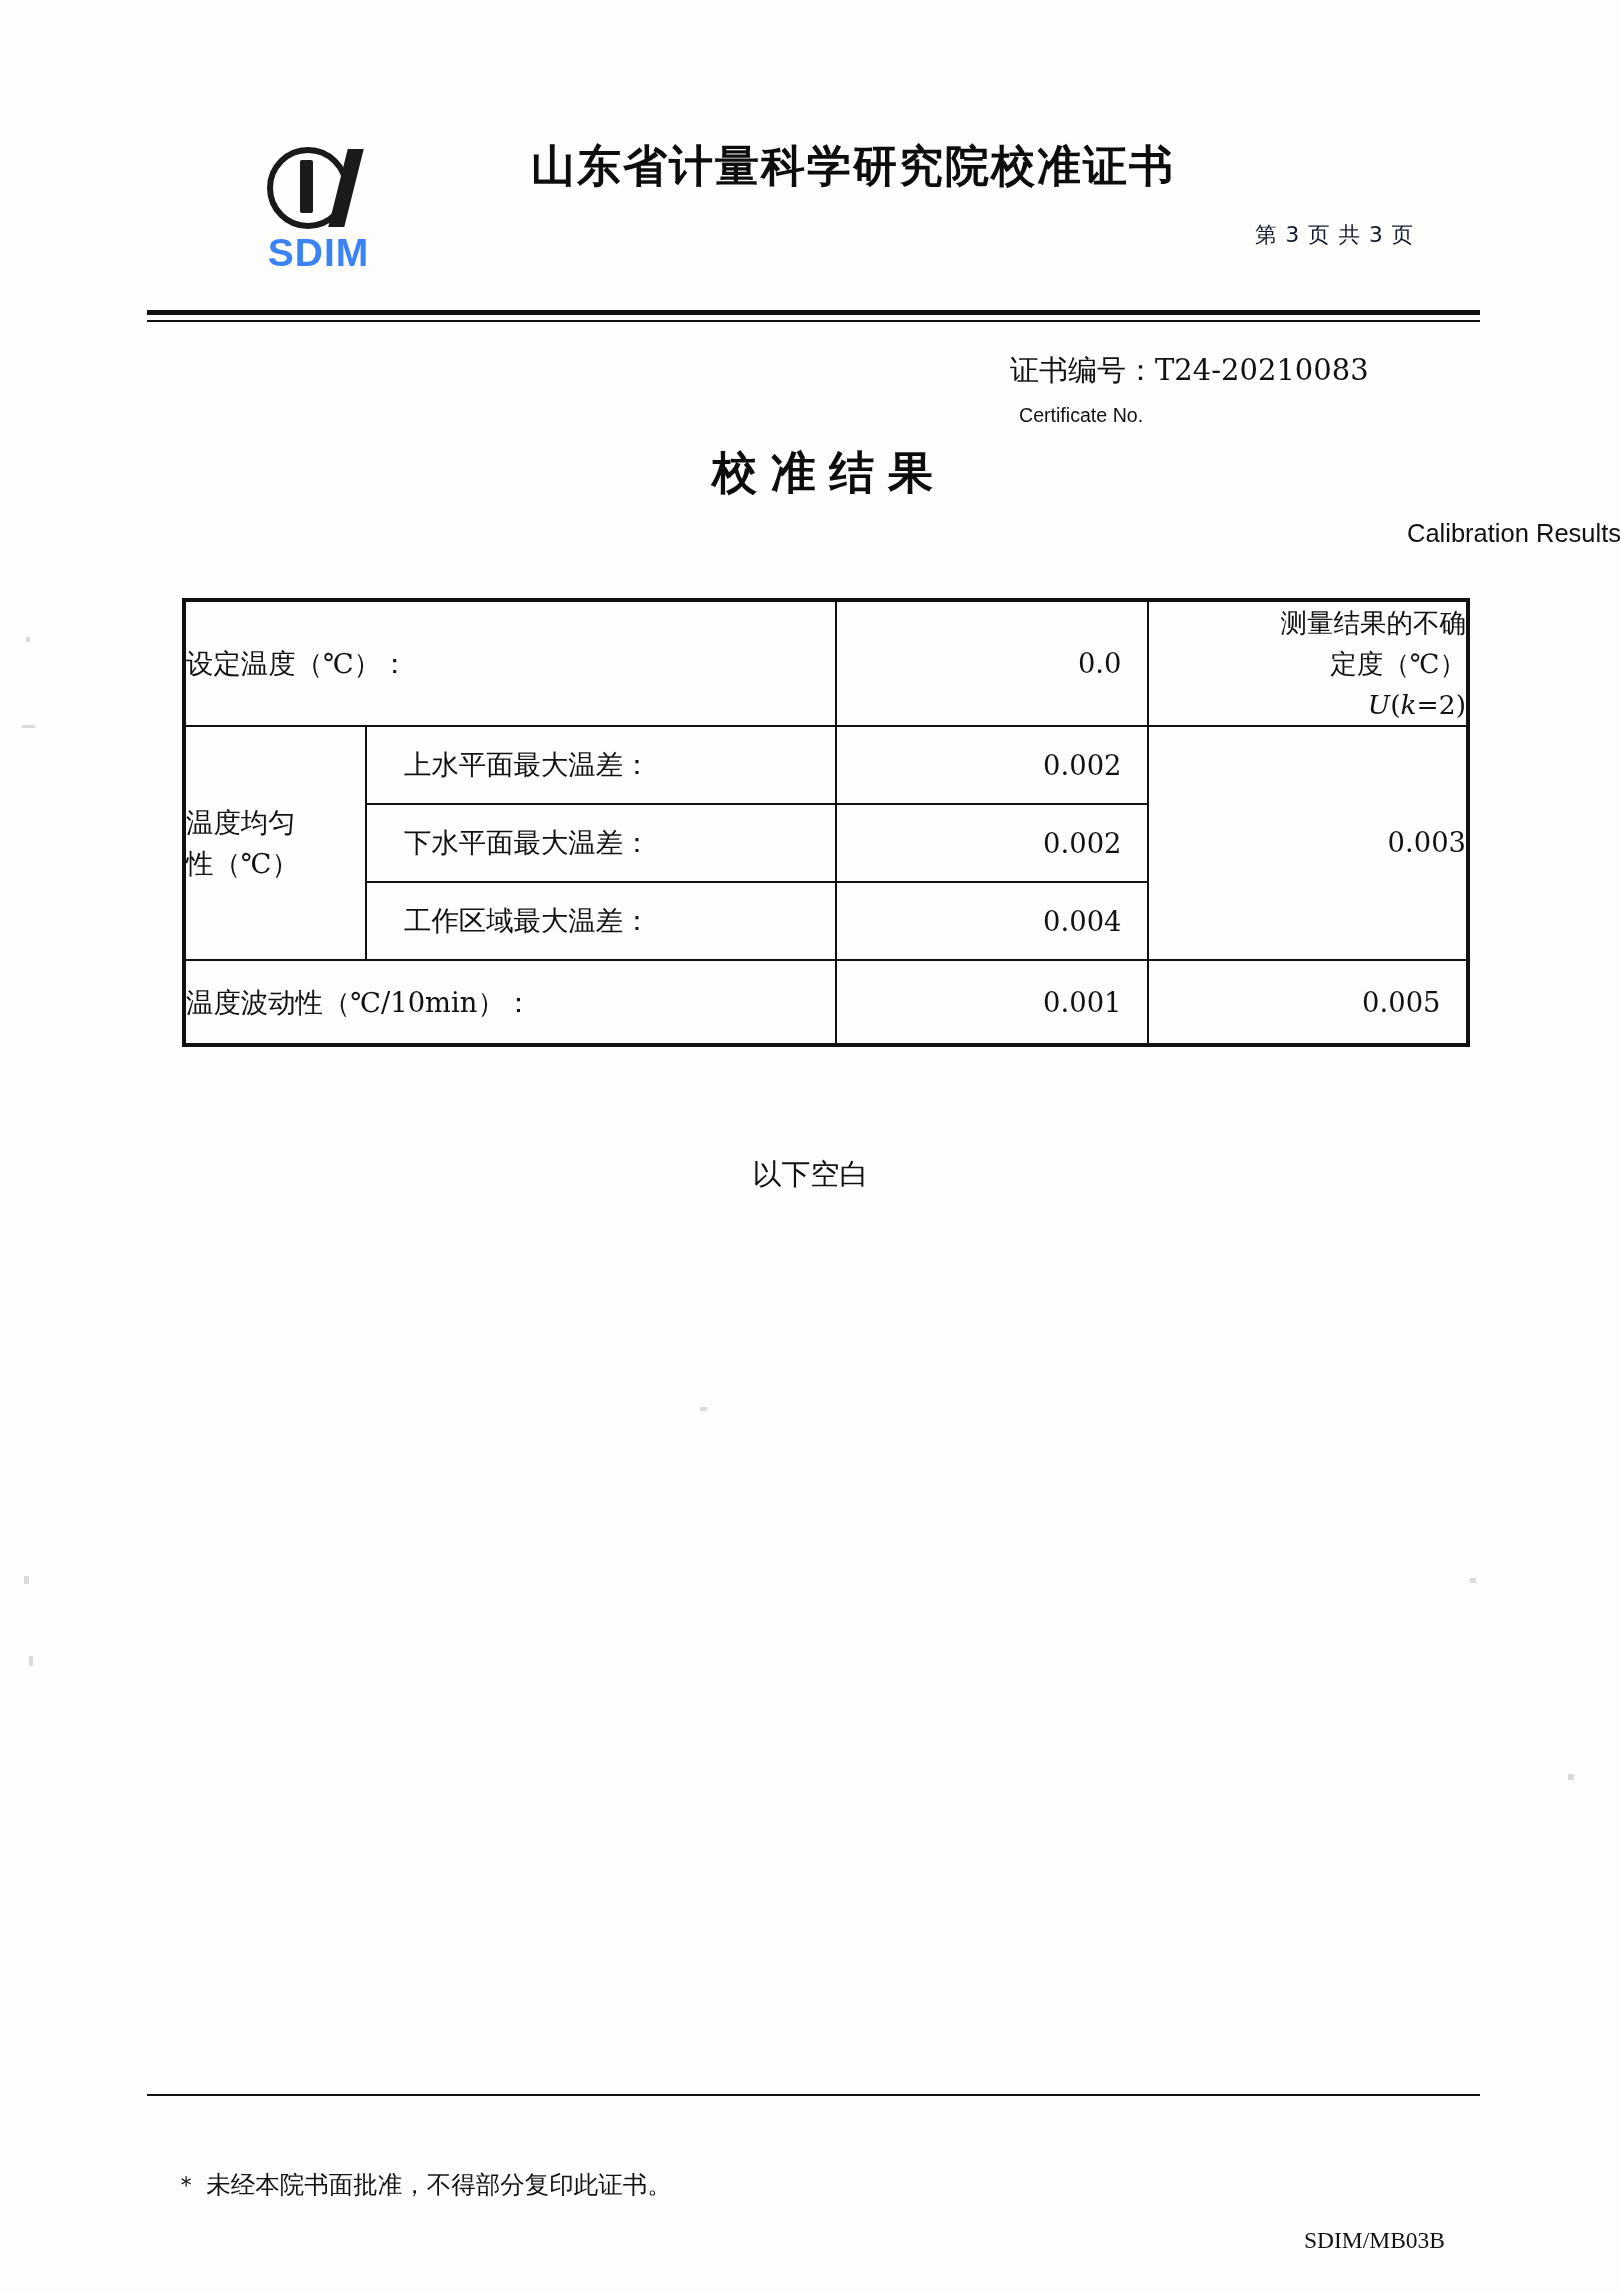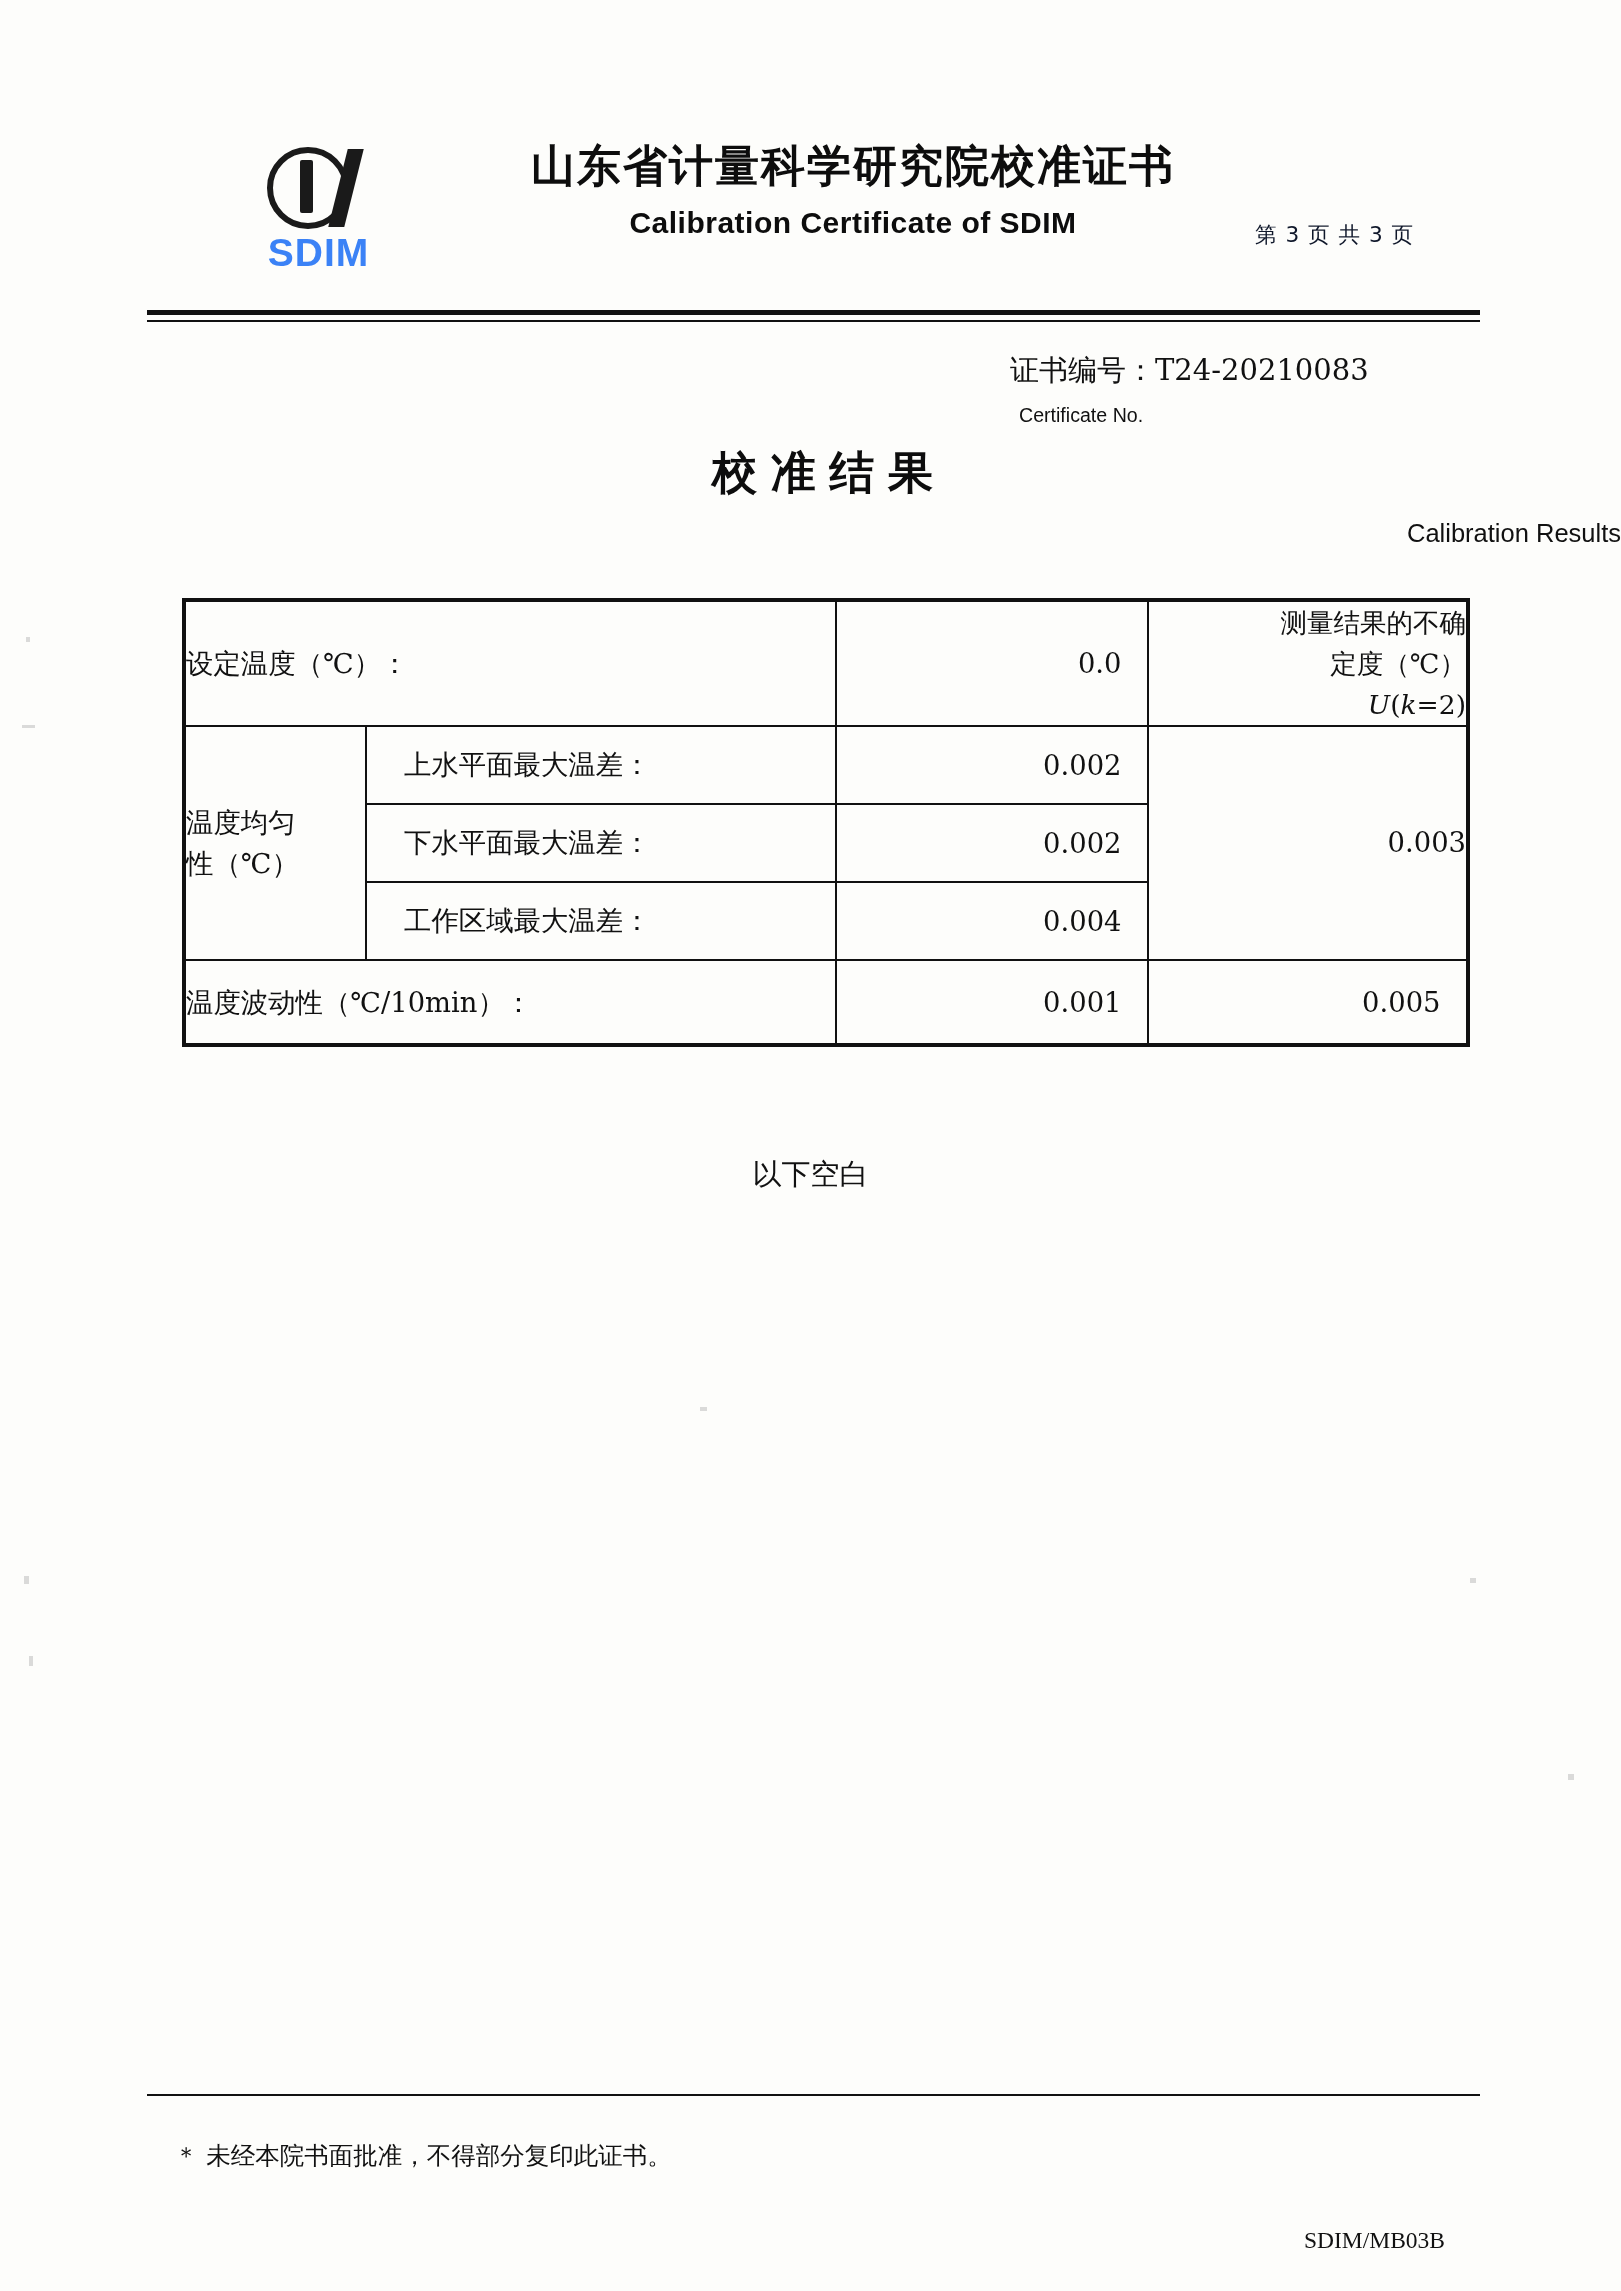--- a/index.html
+++ b/index.html
@@ -249,20 +249,21 @@
     height: 2px;
     background: #111;
   }
   .footer-note {
     position: absolute;
     left: 174px;
     font-family: "DejaVu Serif", serif;
     font-size: 24.5px;
     color: #111;
     white-space: nowrap;
+    margin-top: 29px;
   }
   .footer-note.n1 { top: 2139px; }
   .footer-note.n2 { top: 2188px; }
   .footer-code {
     position: absolute;
     left: 1304px;
     top: 2227px;
     font-family: "Liberation Serif", serif;
     font-size: 23.5px;
     color: #111;
@@ -289,21 +290,20 @@
   <div class="speck" style="left:29px; top:1656px; width:3.9px; height:9.8px;"></div>
 
   <div class="header">
     <div class="logo">
       <div class="logo-circle"></div>
       <div class="logo-bar"></div>
       <div class="logo-slash"></div>
       <div class="logo-text">SDIM</div>
     </div>
     <div class="title-cn">山东省计量科学研究院校准证书</div>
-    <div class="title-en">Calibration Certificate of SDIM</div>
     <div class="page-no">第 3 页 共 3 页</div>
   </div>
 
   <div class="rule-thick"></div>
   <div class="rule-thin"></div>
 
   <div class="cert-no">
     <span>证书编号：</span><span>T24-20210083</span>
   </div>
   <div class="cert-no-en">Certificate No.</div>

